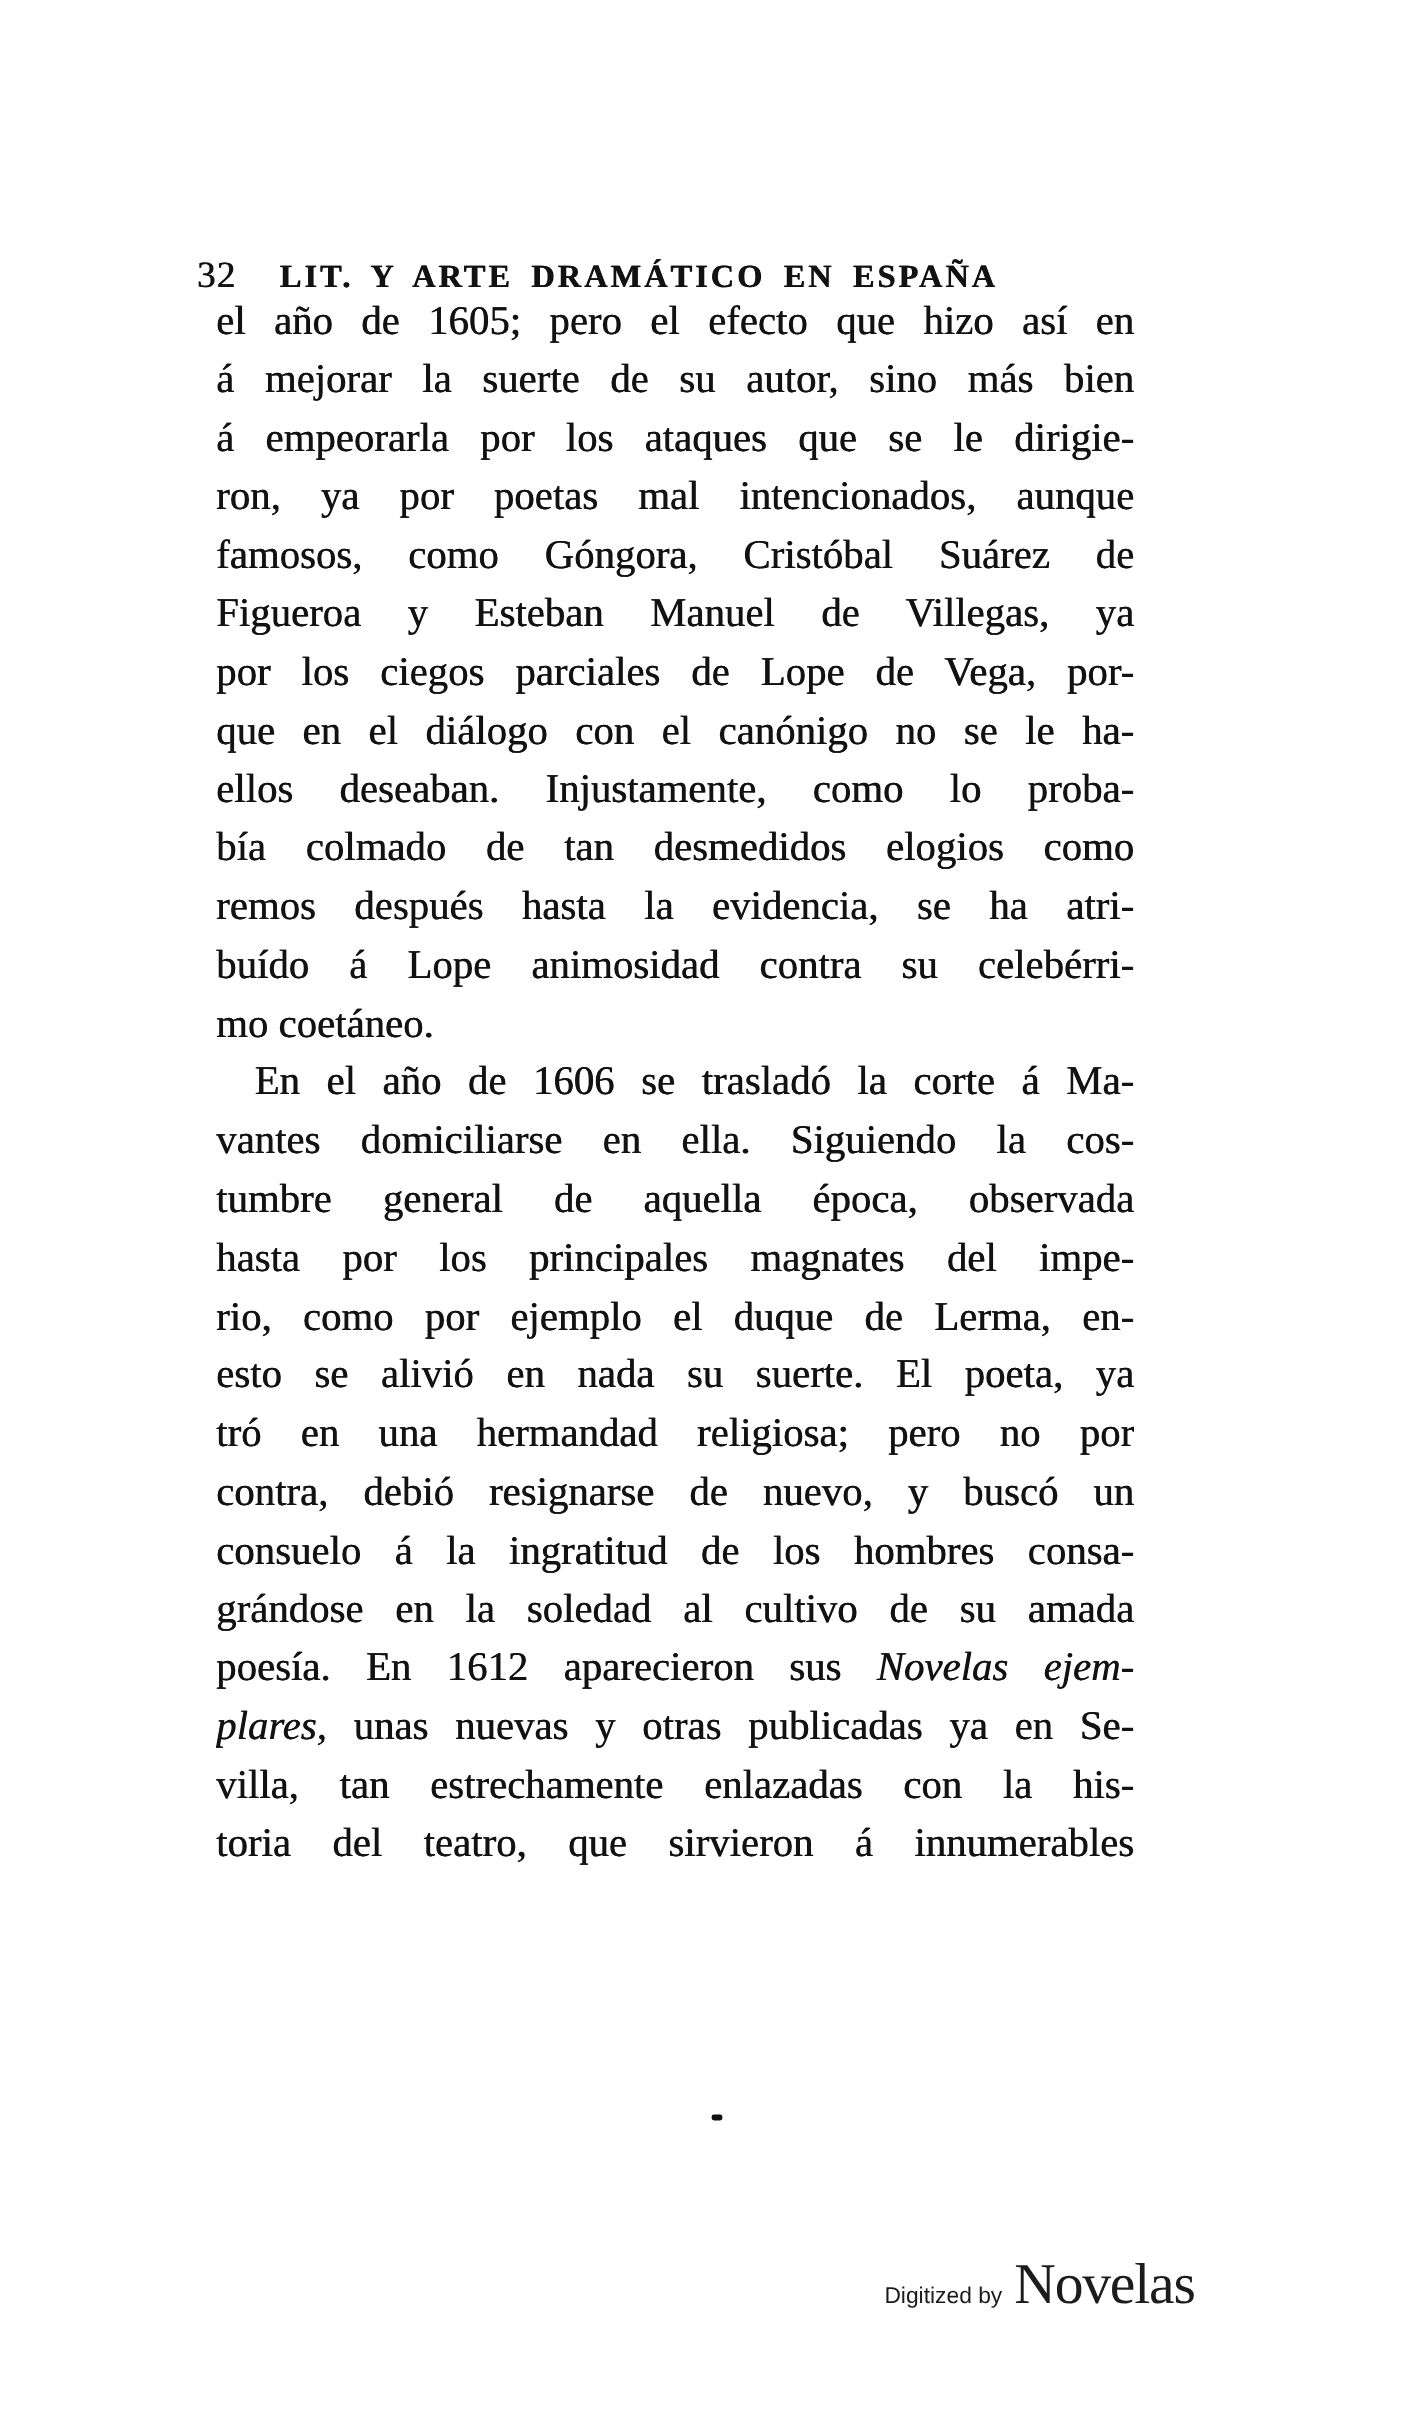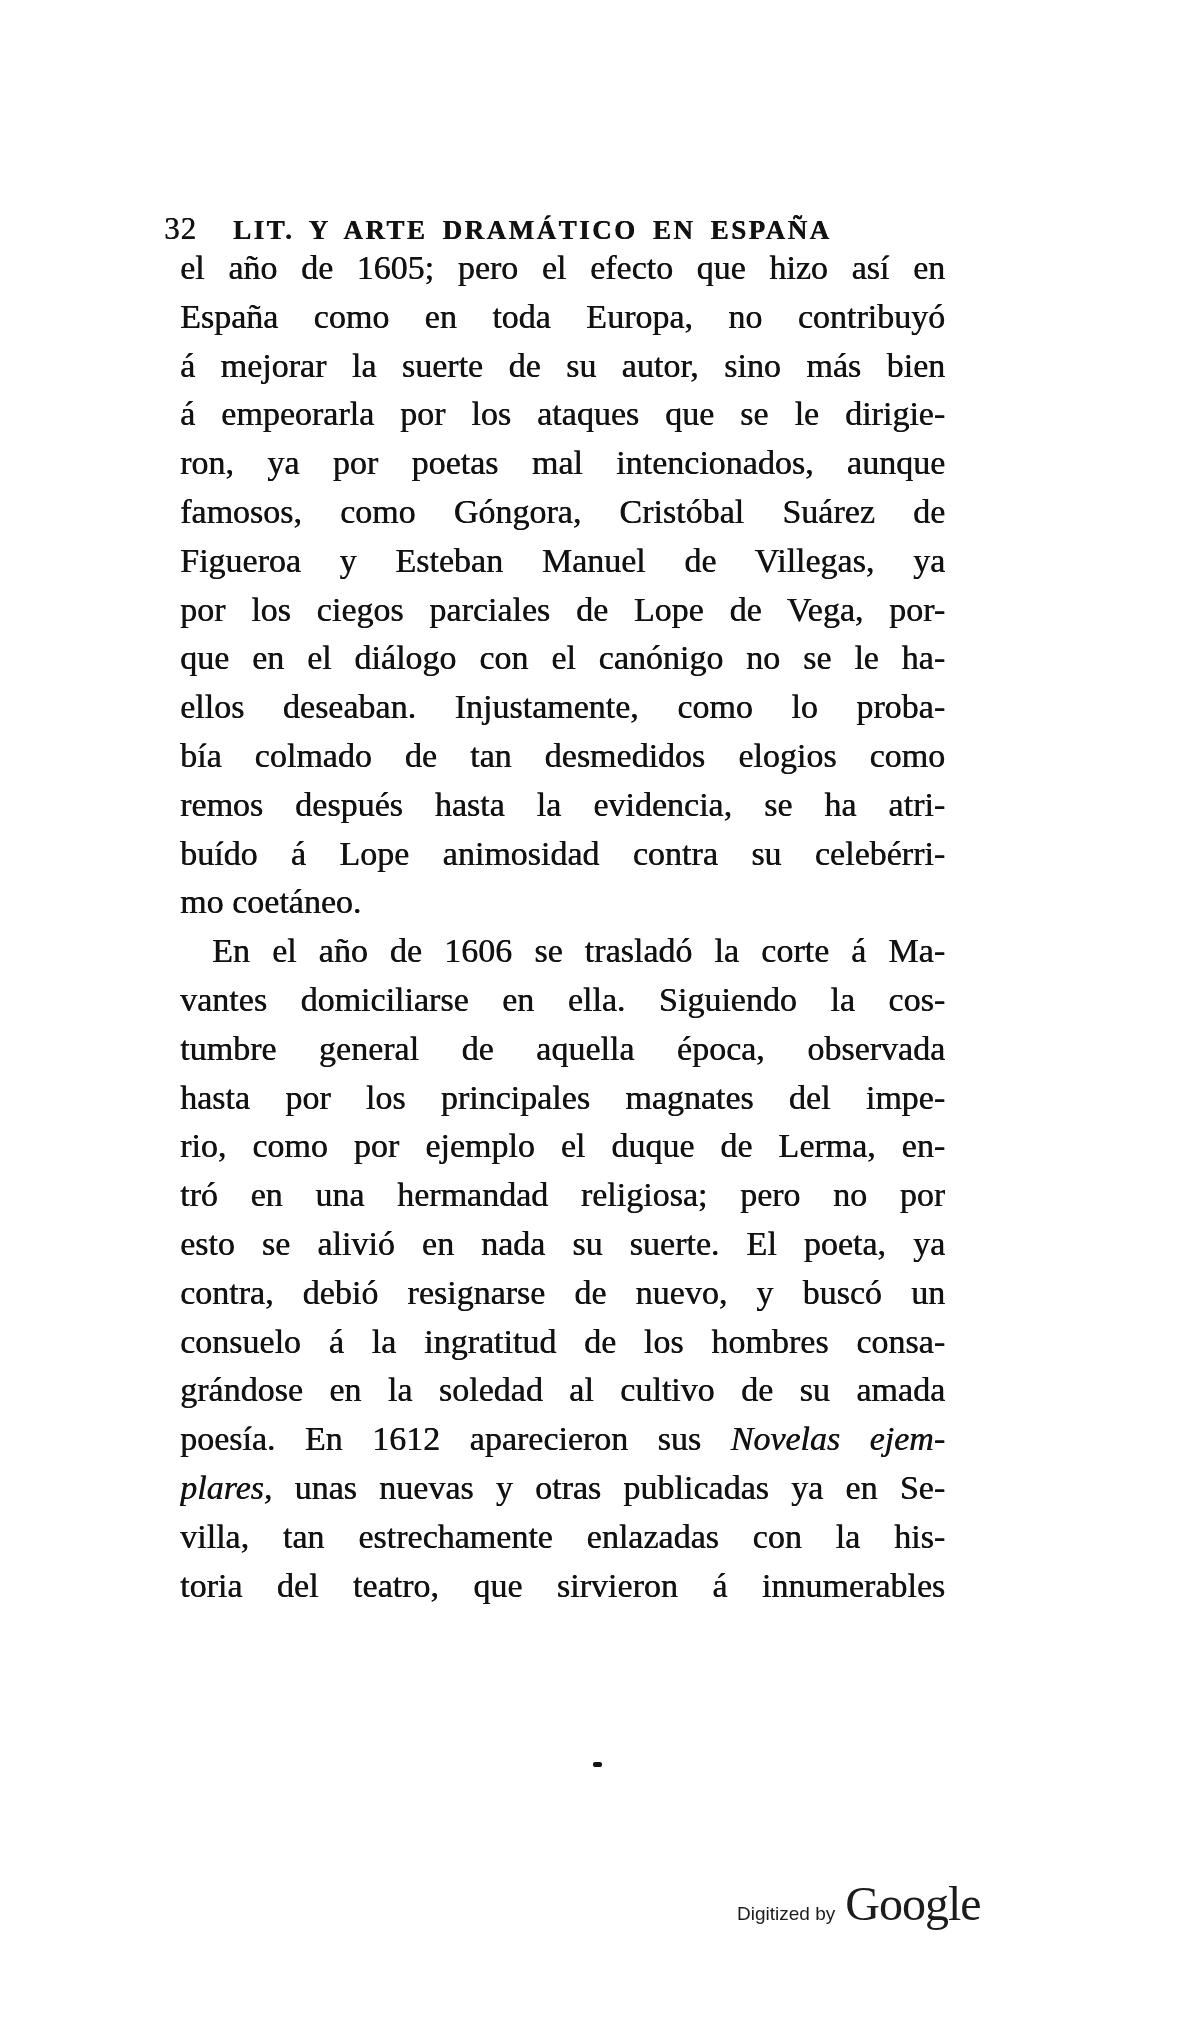--- a/index.html
+++ b/index.html
@@ -98,48 +98,47 @@
 
 <div class="page">
 
   <div class="running-head">
     <span class="page-number">32</span>
     <span class="running-title">LIT. Y ARTE DRAMÁTICO EN ESPAÑA</span>
   </div>
 
   <div class="body-lines">
       <div class="line"><span>el año de 1605; pero el efecto que hizo así en</span></div>
-      <div class="line"><span>España como en toda Europa, no contribuyó</span></div>
       <div class="line"><span>á mejorar la suerte de su autor, sino más bien</span></div>
       <div class="line"><span>á empeorarla por los ataques que se le dirigie-</span></div>
       <div class="line"><span>ron, ya por poetas mal intencionados, aunque</span></div>
       <div class="line"><span>famosos, como Góngora, Cristóbal Suárez de</span></div>
       <div class="line"><span>Figueroa y Esteban Manuel de Villegas, ya</span></div>
       <div class="line"><span>por los ciegos parciales de Lope de Vega, por-</span></div>
       <div class="line"><span>que en el diálogo con el canónigo no se le ha-</span></div>
       <div class="line"><span>ellos deseaban. Injustamente, como lo proba-</span></div>
       <div class="line"><span>bía colmado de tan desmedidos elogios como</span></div>
       <div class="line"><span>remos después hasta la evidencia, se ha atri-</span></div>
       <div class="line"><span>buído á Lope animosidad contra su celebérri-</span></div>
       <div class="line no-just"><span>mo coetáneo.</span></div>
       <div class="line indent"><span>En el año de 1606 se trasladó la corte á Ma-</span></div>
       <div class="line"><span>vantes domiciliarse en ella. Siguiendo la cos-</span></div>
       <div class="line"><span>tumbre general de aquella época, observada</span></div>
       <div class="line"><span>hasta por los principales magnates del impe-</span></div>
       <div class="line"><span>rio, como por ejemplo el duque de Lerma, en-</span></div>
+      <div class="line"><span>esto se alivió en nada su suerte. El poeta, ya</span></div>
       <div class="line"><span>tró en una hermandad religiosa; pero no por</span></div>
-      <div class="line"><span>esto se alivió en nada su suerte. El poeta, ya</span></div>
       <div class="line"><span>contra, debió resignarse de nuevo, y buscó un</span></div>
       <div class="line"><span>consuelo á la ingratitud de los hombres consa-</span></div>
       <div class="line"><span>grándose en la soledad al cultivo de su amada</span></div>
       <div class="line"><span>poesía. En 1612 aparecieron sus </span><i>Novelas ejem-</i></div>
       <div class="line"><i>plares,</i><span> unas nuevas y otras publicadas ya en Se-</span></div>
       <div class="line"><span>villa, tan estrechamente enlazadas con la his-</span></div>
       <div class="line"><span>toria del teatro, que sirvieron á innumerables</span></div>
     </div>
 
   <div class="stray-ink-mark"></div>
 
   <div class="watermark">
-    <span class="digitized-by">Digitized by</span><span class="google-logo">Google</span>
+    <span class="digitized-by">Digitized by</span><span class="google-logo">Novelas</span>
   </div>
 
 </div>
 
 </body></html>

